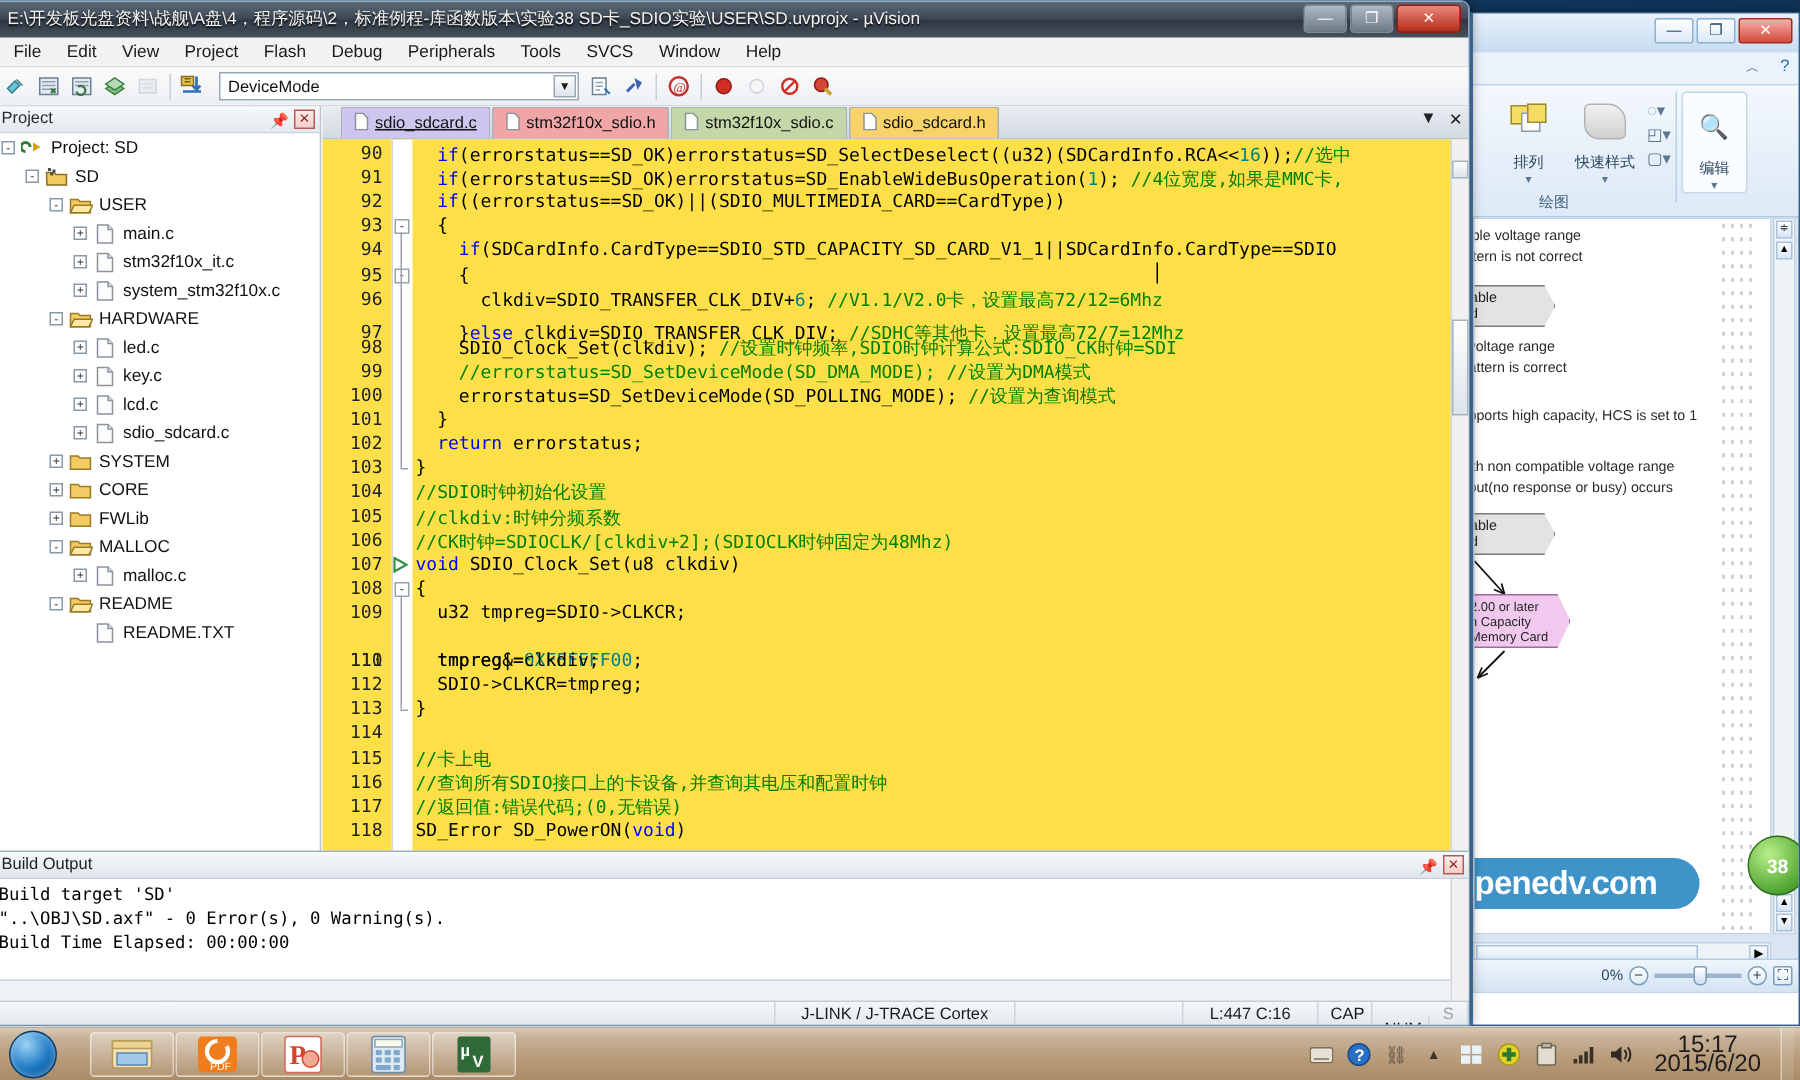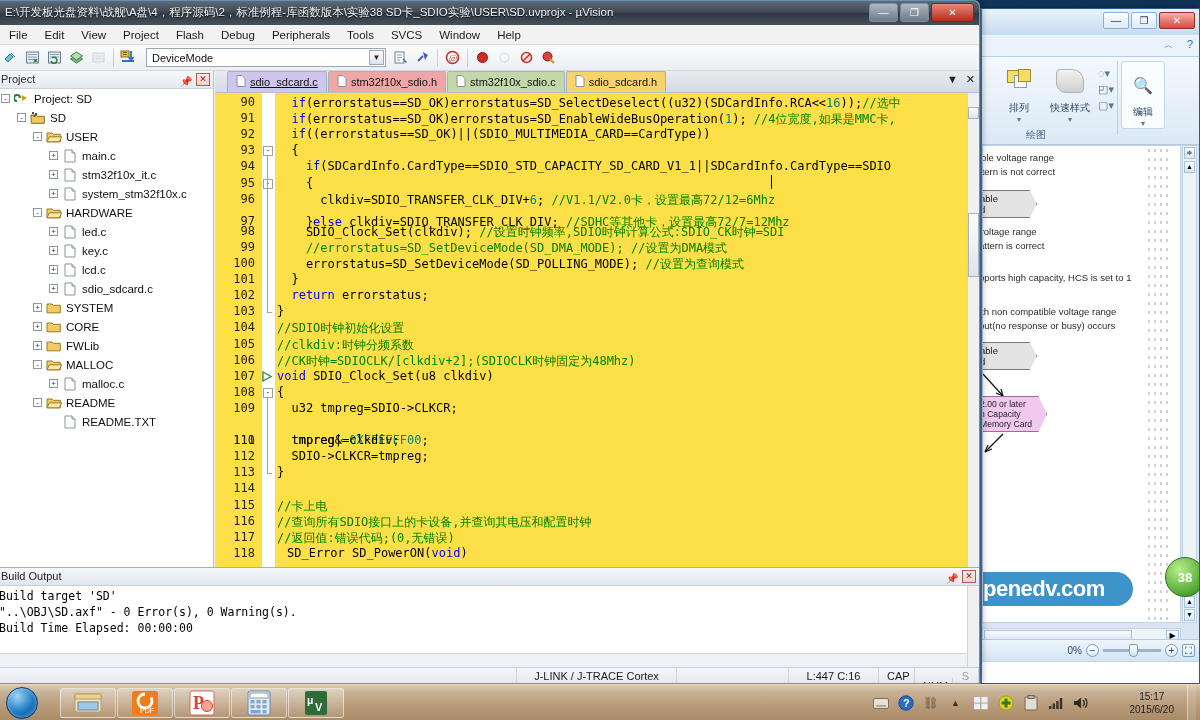--- a/index.html
+++ b/index.html
@@ -266,21 +266,21 @@
     border:1px solid #0a3f6e; box-shadow: 0 0 4px rgba(255,255,255,.5) inset;
   }
   .tb-item {
     position:absolute; top: 3px; width: 56px; height: 30px;
     background: linear-gradient(rgba(255,255,255,.35), rgba(255,255,255,.08));
     border:1px solid rgba(255,255,255,.5); border-radius:3px;
     display:flex; align-items:center; justify-content:center;
   }
   .tray { position:absolute; right: 4px; top: 0; height:36px; display:flex; align-items:center; gap:7px; }
   .tray .ti { width:18px; height:18px; display:flex; align-items:center; justify-content:center; }
-  .clock { text-align:center; font-size:10px; color:#1d1d1d; line-height:13px; padding:0 6px;margin-left:27px; }
+  .clock { text-align:center; font-size:16px; color:#1d1d1d; line-height:13px; padding:0 6px; }
   .showdesk { width:9px; height:36px; border-left:1px solid rgba(255,255,255,.45); background:rgba(255,255,255,.12); }
 </style>
 </head>
 <body>
 
 <div id="root">
   <div class="desktop"></div>
 
   <div class="office-win">
     <div class="office-titlebar">
@@ -1020,21 +1020,21 @@
               <div class="cl" style="top: 420.6px;">
                 <span class="ln">116</span>
                 <span class="src" style="left: 62px;"><span class="cmt">//查询所有SDIO接口上的卡设备,并查询其电压和配置时钟</span></span>
               </div>
               <div class="cl" style="top: 436.7px;">
                 <span class="ln">117</span>
                 <span class="src" style="left: 62px;"><span class="cmt">//返回值:错误代码;(0,无错误)</span></span>
               </div>
               <div class="cl" style="top: 452.8px;">
                 <span class="ln">118</span>
-                <span class="src" style="left: 72px;"><span class="">SD_Error SD_PowerON(</span><span class="kw">void</span><span class="">)</span></span>
+                <span class="src" style="left: 62px;"><span class="">SD_Error SD_PowerON(</span><span class="kw">void</span><span class="">)</span></span>
               </div>
               <div class="foldline" style="top: 62.3px; height: 157px;"></div>
               <div class="foldtick" style="top: 219.3px;"></div>
               <div class="foldline" style="top: 303.8px; height: 76.5px;"></div>
               <div class="foldtick" style="top: 380.3px;"></div>
               <div style="position: absolute; left: 47px; top: 277.7px; width: 11px; height: 11px;"><svg width="11" height="11">
                   <path d="M1 1 L9 5.5 L1 10 Z" fill="none" stroke="#2f8f3f" stroke-width="1.4"></path>
                 </svg></div>
             </div>
           <div class="caret" style="left:556px; top:82px; height:14px;"></div>

